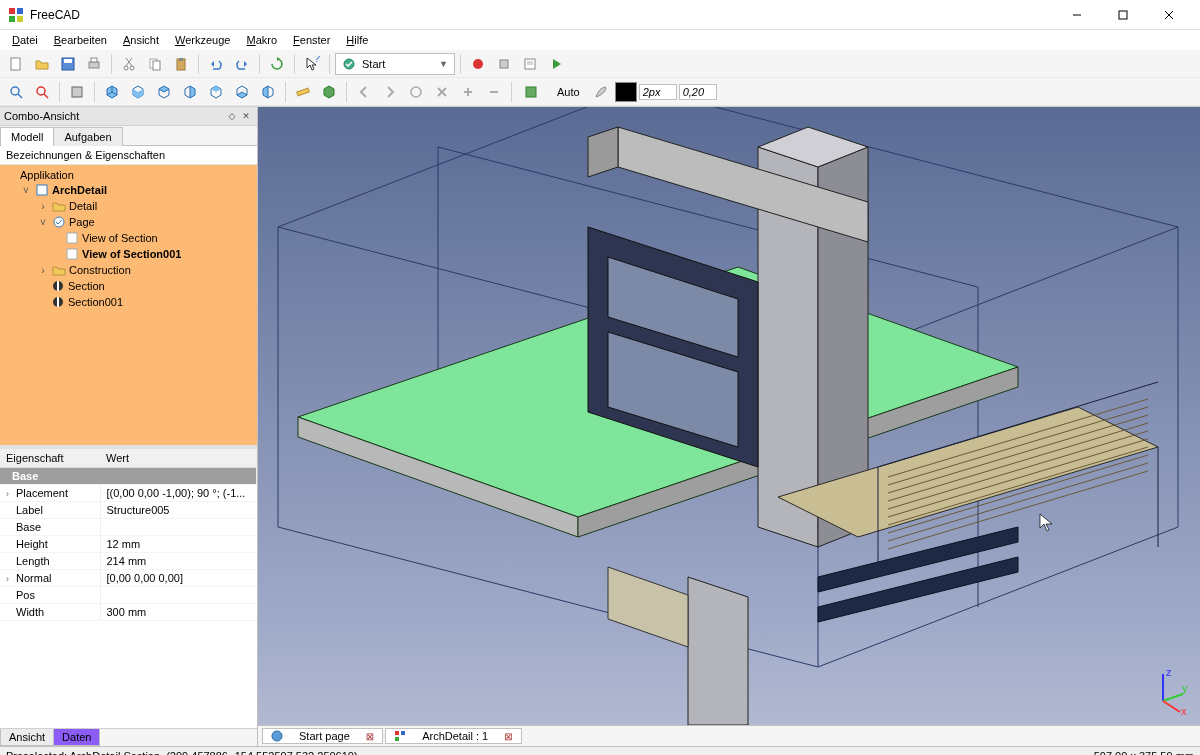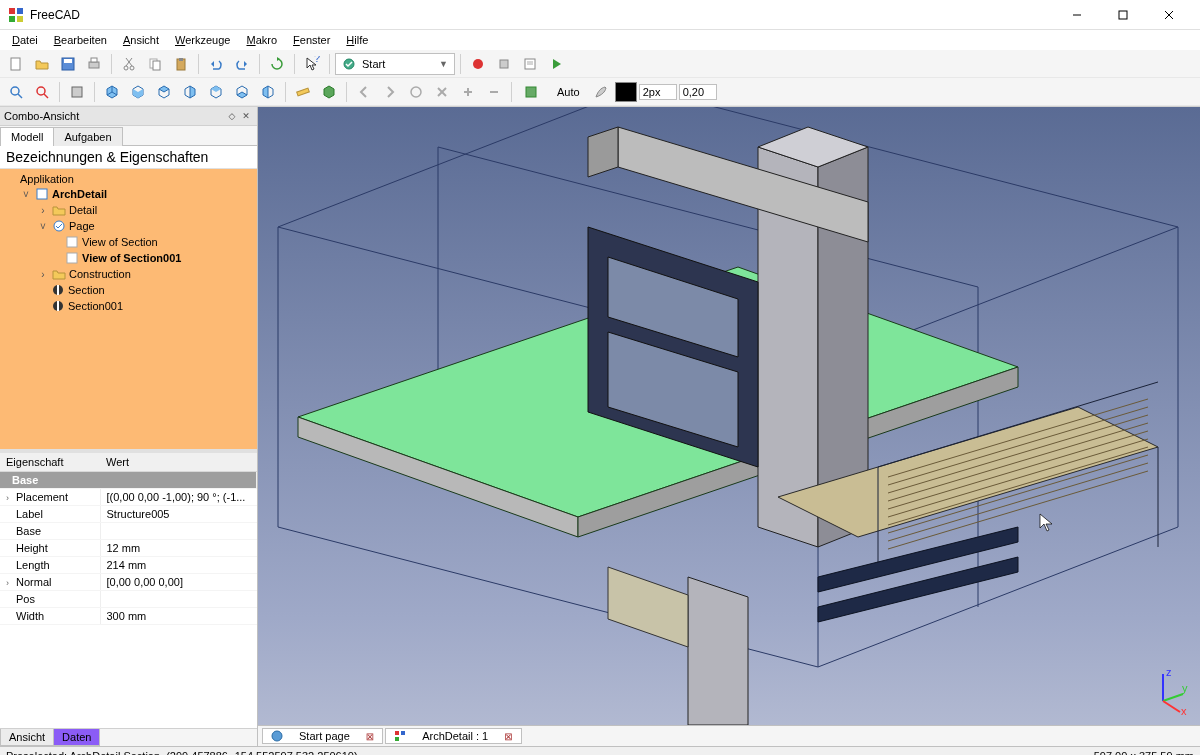--- a/index.html
+++ b/index.html
@@ -17,35 +17,35 @@
 .menubar span { padding: 2px 8px; cursor: pointer; }
 .menubar span u { text-decoration: underline; }
 
 
 .toolbars { background: #f5f5f5; border-bottom: 1px solid #d0d0d0; }
 .tb-row { display: flex; align-items: center; height: 28px; padding: 0 4px; gap: 2px; border-bottom: 1px solid #e8e8e8; }
 .tbbtn { width: 24px; height: 24px; display: flex; align-items: center; justify-content: center; border: 1px solid transparent; border-radius: 2px; cursor: pointer; }
 .tb-sep { width: 1px; height: 20px; background: #d0d0d0; margin: 0 3px; }
 .wb-sel { height: 22px; border: 1px solid #c0c0c0; background: #fff; display: flex; align-items: center; padding: 0 6px; gap: 6px; width: 120px; }
 .wb-sel .dd { margin-left: auto; font-size: 9px; color: #666; }
-.draft-input { width: 38px; height: 16px; border: 1px solid #c0c0c0; background: #fff; padding: 0 3px; }
+.draft-input { width: 38px; height: 16px; border: 1px solid #c0c0c0; background: #fff; padding: 0 3px; font-style: italic; }
 .swatch { width: 22px; height: 20px; border: 1px solid #888; }
 
 
 .mainrow { display: flex; height: 639px; }
 .sidebar { width: 258px; background: #fff; border-right: 1px solid #c0c0c0; display: flex; flex-direction: column; }
 .panel-title { background: #e5e5e5; border-bottom: 1px solid #d0d0d0; padding: 2px 4px; display: flex; align-items: center; font-size: 11px; }
 .panel-title .ptxt { flex: 1; }
 .pt-btn { width: 14px; height: 14px; cursor: pointer; display:flex; align-items:center; justify-content:center; font-size:9px; color:#555; }
 
 .tabs { display: flex; border-bottom: 1px solid #c0c0c0; background: #f5f5f5; }
 .tab { padding: 3px 10px; border: 1px solid #c0c0c0; border-bottom: none; background: #fff; margin-right: -1px; cursor: pointer; position: relative; top: 1px; }
 .tab.inactive { background: #ececec; }
 
-.tree-head { padding: 3px 6px; background: #fff; border-bottom: 1px solid #e0e0e0; font-size: 14px; }
+.tree-head { padding: 3px 6px; background: #fff; border-bottom: 1px solid #e0e0e0; font-size: 11px; }
 .tree { flex: 0 0 280px; overflow: auto; padding: 3px 16px; background: #fdba74; }
 .tree-row { display: flex; align-items: center; padding: 1px 4px; gap: 3px; cursor: pointer; white-space: nowrap; }
 .tgl { width: 12px; font-size: 10px; color: #555; text-align: center; cursor: pointer; }
 .tree .ind { display:inline-block; }
 .ticon { width: 14px; height: 14px; display:inline-flex; align-items:center; justify-content:center; }
 .bold { font-weight: bold; }
 
 .splith { height: 4px; background: #e0e0e0; cursor: ns-resize; }
 
 .props { flex: 1; overflow: auto; background: #fff; }

